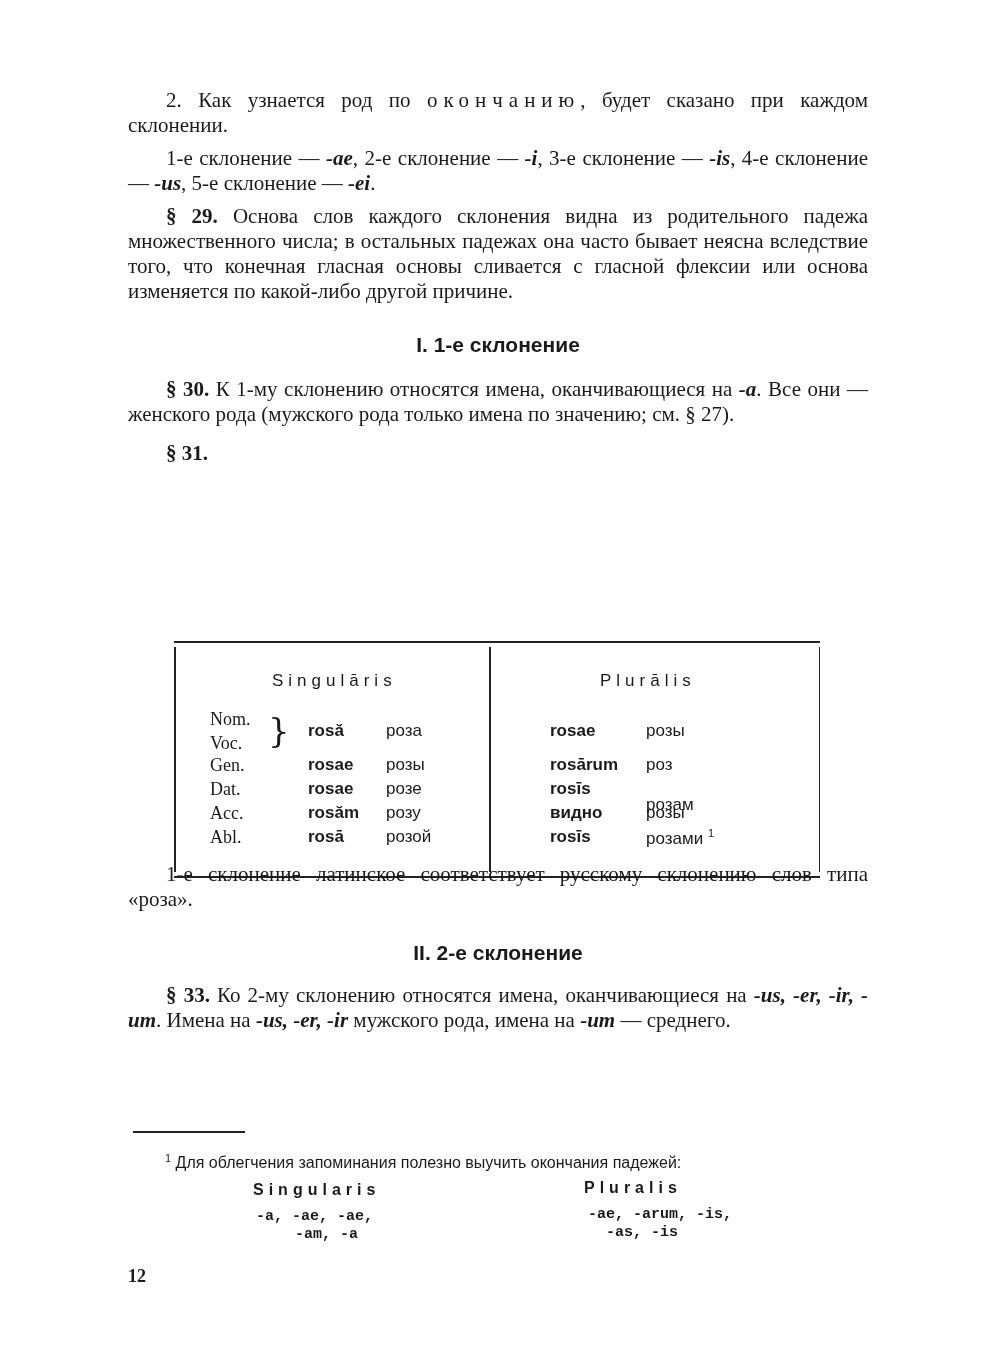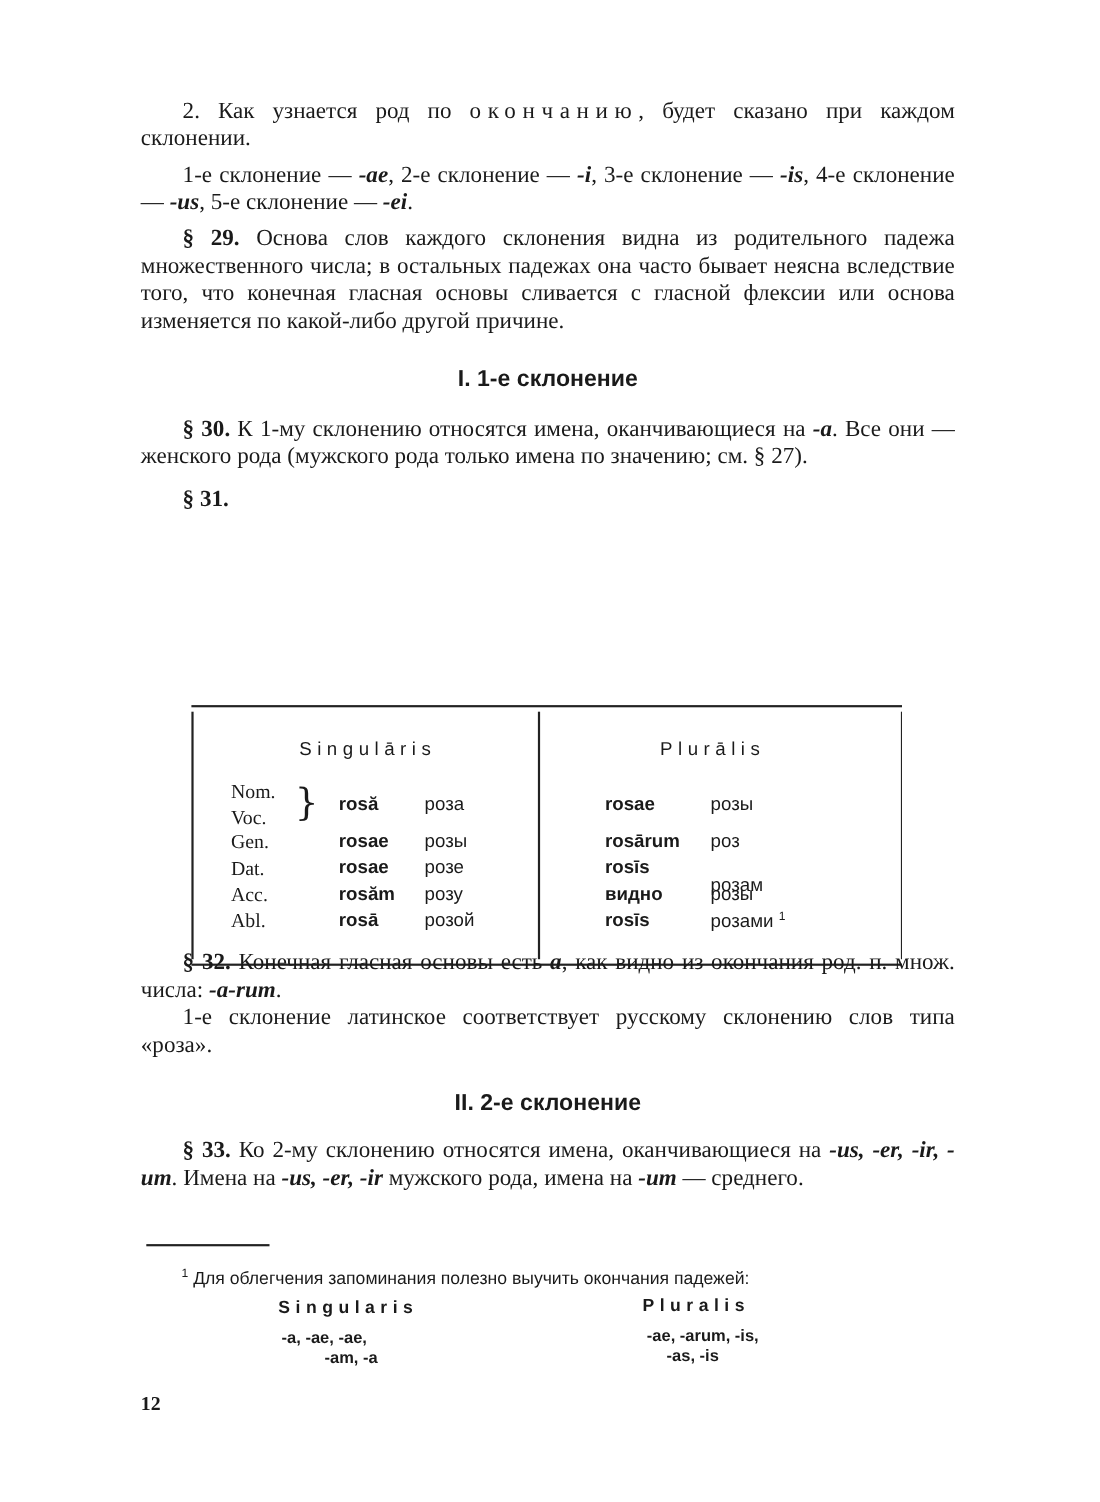--- a/index.html
+++ b/index.html
@@ -25,21 +25,21 @@
   .table-box .vl { position: absolute; top: 4px; bottom: 4px; width: 1.5px; background: #222; }
   .col-head { position: absolute; font-family: "Liberation Sans", sans-serif; font-size: 17px; letter-spacing: 5px; top: 28px; }
   .cell { position: absolute; font-size: 17px; font-family: "Liberation Sans", sans-serif; }
   .case { font-family: "Liberation Serif", serif; font-size: 18px; }
   .lat { font-weight: bold; }
   .brace { position: absolute; font-size: 34px; font-family: "DejaVu Serif", serif; font-weight: 200; line-height: 34px; }
 
   .fn-rule { position: absolute; left: 133px; top: 1131px; width: 112px; height: 2px; background: #222; }
   .fn { position: absolute; font-family: "Liberation Sans", sans-serif; font-size: 16px; }
   .fn-head { letter-spacing: 5px; font-weight: bold; font-size: 16px; }
-  .fn-end { font-weight: bold; font-size: 15px; }
+  .fn-end { font-weight: bold; font-size: 15px; font-family: Liberation Mono, monospace; }
   .pageno { position: absolute; left: 128px; top: 1266px; font-size: 18px; font-weight: bold; font-family: "Liberation Serif", serif; }
   sup { font-size: 11px; }
 </style>
 </head>
 <body>
 
 <div class="page">
   <p class="indent"><span>2. Как узнается род по </span><span class="sp">окончанию</span><span>, будет сказано при каждом склонении.</span></p>
   <div class="gap-s"></div>
   <p class="indent"><span>1-е склонение — </span><i class="end">-ae</i><span>, 2-е склонение — </span><i class="end">-i</i><span>, 3-е склонение — </span><i class="end">-is</i><span>, 4-е склонение — </span><i class="end">-us</i><span>, 5-е склонение — </span><i class="end">-ei</i><span>.</span></p>
@@ -87,21 +87,20 @@
   <div class="cell" style="left:472px;top:160px">розы</div>
 
   <div class="cell case" style="left:36px;top:184px">Abl.</div>
   <div class="cell lat" style="left:134px;top:184px">rosā</div>
   <div class="cell" style="left:212px;top:184px">розой</div>
   <div class="cell lat" style="left:376px;top:184px">rosīs</div>
   <div class="cell" style="left:472px;top:184px"><span>розами</span> <sup>1</sup></div>
 </div>
 
 <div class="page" style="top:862px">
-  <p class="indent"><b class="sect">§ 32.</b><span> Конечная гласная основы есть </span><i class="end">a</i><span>, как видно из окончания род. п. множ. числа: </span><i class="end">-a-rum</i><span>.</span></p>
   <p class="indent">1-е склонение латинское соответствует русскому склонению слов типа «роза».</p>
   <div class="gap-m"></div>
   <p class="heading">II. 2-е склонение</p>
   <div class="gap-m" style="height:18px"></div>
   <p class="indent"><b class="sect">§ 33.</b><span> Ко 2-му склонению относятся имена, оканчивающиеся на </span><i class="end">-us, -er, -ir, -um</i><span>. Имена на </span><i class="end">-us, -er, -ir</i><span> мужского рода, имена на </span><i class="end">-um</i><span> — среднего.</span></p>
 </div>
 
 <div class="fn-rule"></div>
 <div class="fn" style="left:165px;top:1152px"><sup>1</sup> <span>Для облегчения запоминания полезно выучить окончания падежей:</span></div>
 <div class="fn fn-head" style="left:253px;top:1181px">Singularis</div>

